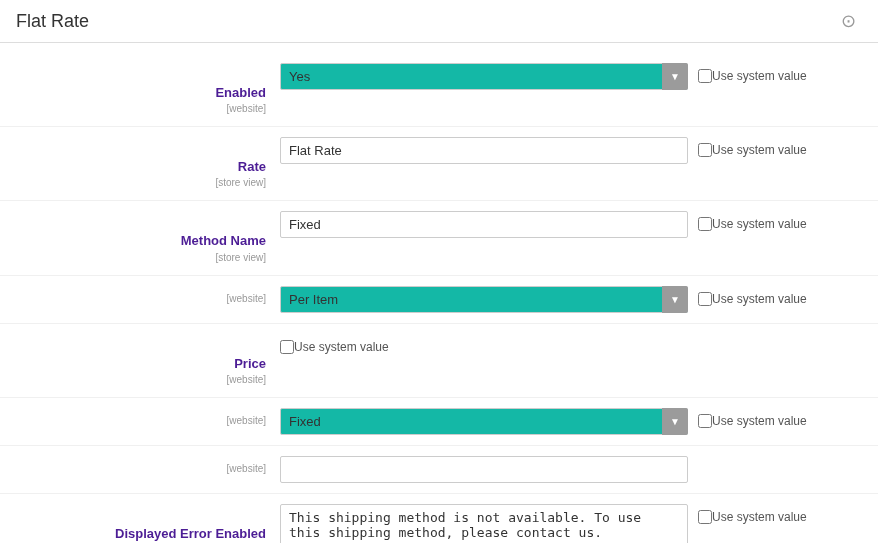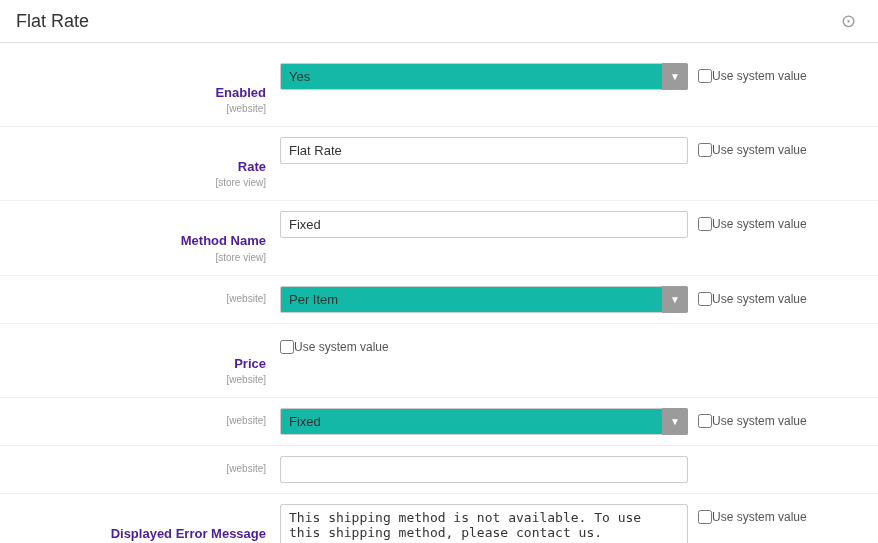--- a/index.html
+++ b/index.html
@@ -222,21 +222,21 @@
     </div>
     <div class="form-row">
       <div class="label-col">
         <span class="label-sub">[website]</span>
       </div>
       <div class="input-col"><input type="text" style=""></div>
       <div class="system-col"></div>
     </div>
     <div class="form-row">
       <div class="label-col">
-        <span class="label-main">Displayed Error Message</span>
+        <span class="label-main">Displayed Error Enabled</span>
         <span class="label-sub">[store view]</span>
       </div>
       <div class="input-col"><textarea style="">This shipping method is not available. To use this shipping method, please contact us.</textarea></div>
       <div class="system-col">
         <input type="checkbox" style="">
         <label>Use system value</label>
       </div>
     </div>
   </div>
 

